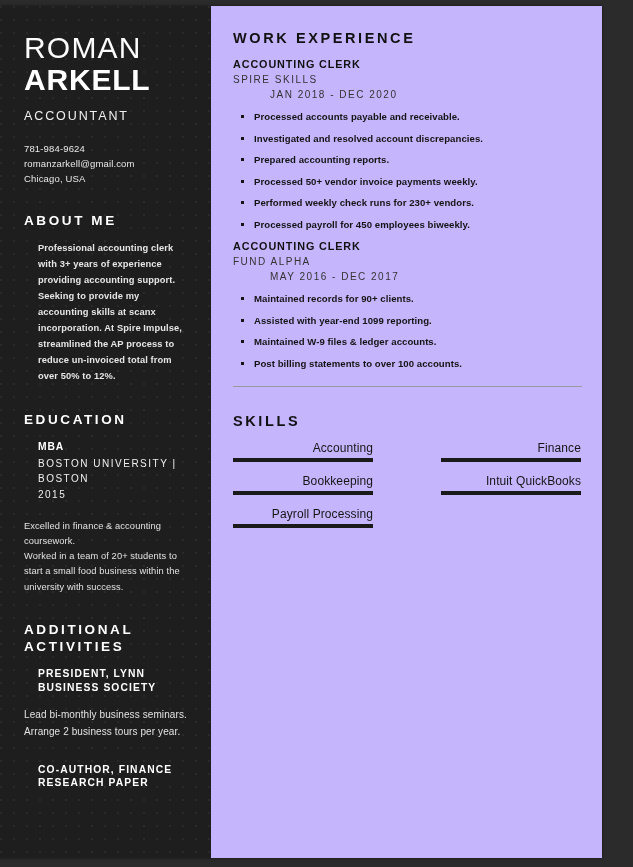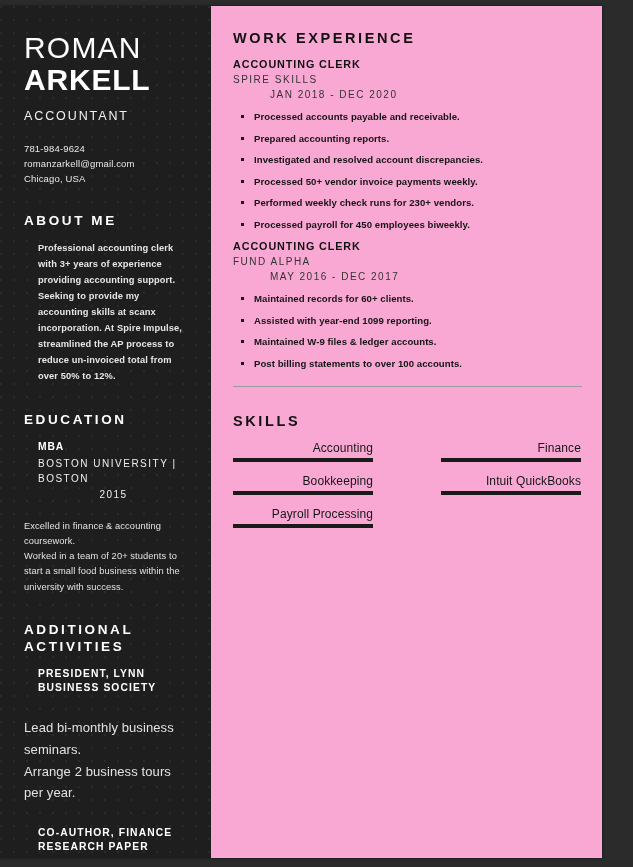--- a/index.html
+++ b/index.html
@@ -57,40 +57,40 @@
   .edu-degree {
     font-size: 10.3px; font-weight: 700; letter-spacing: 0.9px;
     color: #ffffff; padding-left: 14px; margin-bottom: 4px;
   }
   .edu-school {
     font-size: 10px; font-weight: 400; letter-spacing: 1.5px;
     color: #efefef; padding-left: 14px; line-height: 1.58;
   }
   .edu-year {
     font-size: 10px; letter-spacing: 1.5px; color: #efefef;
-    padding-left: 14px; line-height: 1.58; text-align: center;
+    padding-left: 14px; line-height: 1.58;
   }
   .edu-note {
     font-size: 9.3px; color: #e2e2e2; line-height: 1.63;
     margin-top: 16px; letter-spacing: 0.1px;
   }
   .act-title {
     font-size: 10.3px; font-weight: 700; letter-spacing: 1.1px;
     color: #ffffff; padding-left: 14px; line-height: 1.35;
   }
   .act-note {
-    font-size: 13px; color: #e2e2e2; line-height: 1.68;
-    margin-top: 22px; letter-spacing: 0.1px;
+    font-size: 10px; color: #e2e2e2; line-height: 1.68;
+    margin-top: 12px; letter-spacing: 0.1px;
   }
   .act-block-2 { margin-top: 22px; }
 
   
   .main {
     flex: 1;
-    background: #f9a8d4;
+    background: #c4b5fd;
     padding: 24px 20px 20px 22px;
   }
   .main-heading {
     font-size: 14.5px; font-weight: 700; letter-spacing: 2.6px;
     color: #111111; margin-bottom: 12px;
   }
   .job-role {
     font-size: 10.8px; font-weight: 700; letter-spacing: 0.9px;
     color: #121212; margin-bottom: 4px;
   }
@@ -183,34 +183,34 @@
   <section class="main">
 
     <div class="main-heading">WORK EXPERIENCE</div>
 
     <div>
       <div class="job-role">ACCOUNTING CLERK</div>
       <div class="job-company">SPIRE SKILLS</div>
       <div class="job-dates">JAN 2018 - DEC 2020</div>
       <ul class="bullets">
         <li>Processed accounts payable and receivable.</li>
+        <li>Investigated and resolved account discrepancies.</li>
         <li>Prepared accounting reports.</li>
-        <li>Investigated and resolved account discrepancies.</li>
         <li>Processed 50+ vendor invoice payments weekly.</li>
         <li>Performed weekly check runs for 230+ vendors.</li>
         <li>Processed payroll for 450 employees biweekly.</li>
       </ul>
     </div>
 
     <div class="job-block-2">
       <div class="job-role">ACCOUNTING CLERK</div>
       <div class="job-company">FUND ALPHA</div>
       <div class="job-dates">MAY 2016 - DEC 2017</div>
       <ul class="bullets">
-        <li>Maintained records for 60+ clients.</li>
+        <li>Maintained records for 90+ clients.</li>
         <li>Assisted with year-end 1099 reporting.</li>
         <li>Maintained W-9 files &amp; ledger accounts.</li>
         <li>Post billing statements to over 100 accounts.</li>
       </ul>
     </div>
 
     <div class="divider"></div>
 
     <div class="skills-wrap">
       <div class="main-heading">SKILLS</div>

